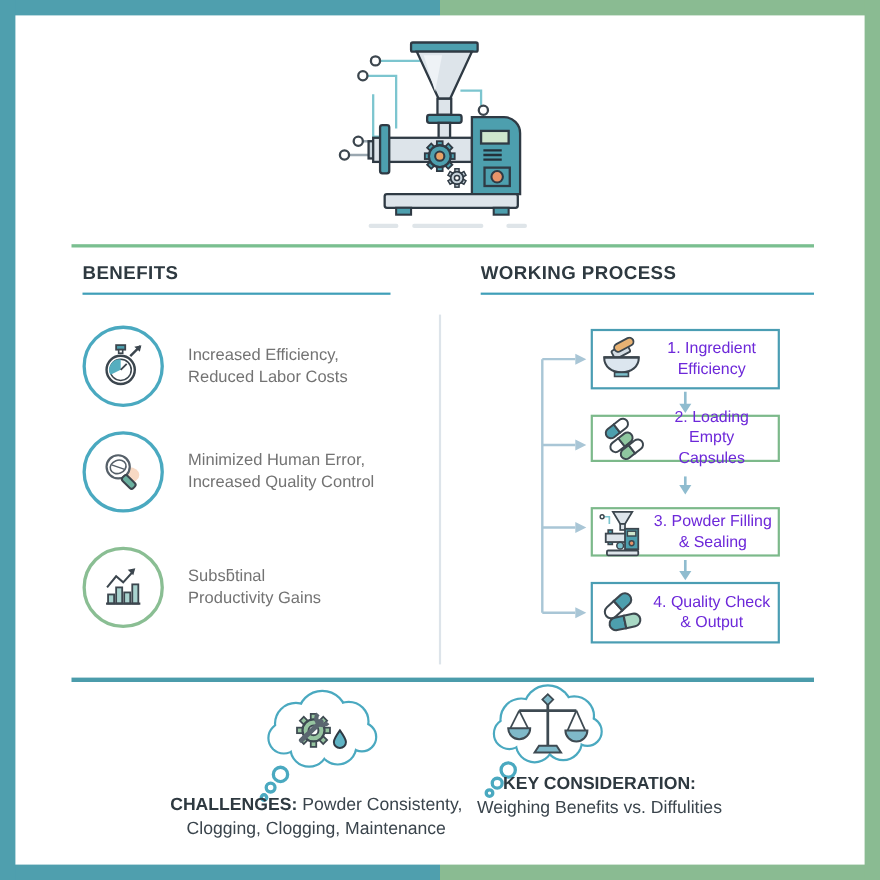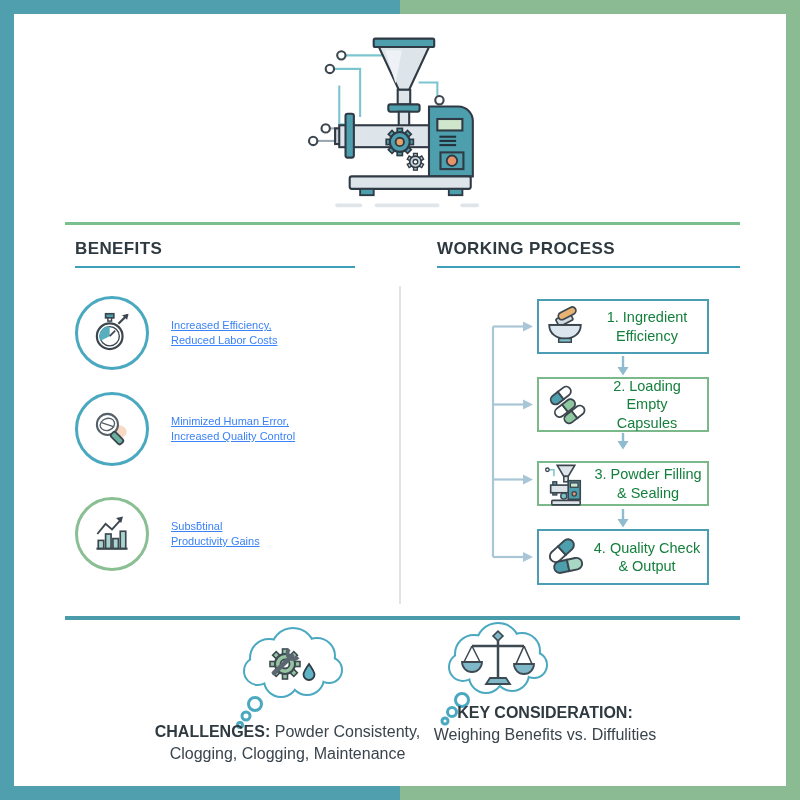--- a/index.html
+++ b/index.html
@@ -20,27 +20,27 @@
   .divider-teal{left:65px;top:616px;width:675px;height:4px;background:#4b9cab;}
   .divider-vert{left:399px;top:286px;width:2px;height:318px;background:#dde4ea;}
 
   .section-heading{font-size:17px;font-weight:bold;letter-spacing:.4px;color:#2e3940;}
   .heading-rule{height:2px;background:#3f9fb8;}
 
   .benefit-item{display:flex;align-items:center;gap:22px;}
   .benefit-circle{width:68px;height:68px;border-radius:50%;border:3px solid #4aa9c0;
     display:flex;align-items:center;justify-content:center;flex:0 0 auto;background:#fff;}
   .benefit-circle.green{border-color:#8abe93;}
-  .benefit-text{font-size:11px;line-height:1.35;color:#3b82f6;text-decoration:underline;}
+  .benefit-text{font-size:15px;line-height:1.35;color:#737373;}
 
   .flow-box{position:absolute;left:537px;width:172px;background:#fff;
     display:flex;align-items:center;gap:6px;padding:0 5px;box-sizing:border-box;}
   .flow-box.teal{border:2px solid #4a9db3;}
   .flow-box.green{border:2px solid #7cb98a;}
-  .flow-text{font-size:14.5px;line-height:1.25;color:#15803d;text-align:center;flex:1;}
+  .flow-text{font-size:14.5px;line-height:1.25;color:#6d28d9;text-align:center;flex:1;}
 
   .caption{font-size:16px;line-height:1.4;text-align:center;color:#3a444c;}
   .caption b{color:#2e3940;}
 </style>
 </head>
 <body>
 
 <div class="frame frame-top"></div>
 <div class="frame frame-bottom"></div>
 <div class="frame frame-left"></div>
@@ -212,21 +212,21 @@
     <path d="M5,18 h30 c0,8 -6.5,13 -15,13 c-8.5,0 -15,-5 -15,-13 z" fill="#dce6ef" stroke="#3c464e" stroke-width="1.8"></path>
     <line x1="5" y1="18" x2="35" y2="18" stroke="#3c464e" stroke-width="1.8"></line>
     <rect x="14" y="31" width="12" height="3.5" fill="#7cc0cc" stroke="#3c464e" stroke-width="1.4"></rect>
   </svg>
   <div class="flow-text">
     <div>1. Ingredient</div>
     <div>Efficiency</div>
   </div>
 </div>
 
-<div class="flow-box green" style="top:377px;height:55px;">
+<div class="flow-box green" style="top:377px;height:43px;">
   <svg width="42" height="42" viewBox="0 0 40 40">
     <g stroke="#3c464e" stroke-width="1.7">
       <g transform="translate(16,11) rotate(-38)">
         <path d="M0,-4.5 h-6.5 a4.5,4.5 0 0 0 0,9 h6.5 z" fill="#4d9fae"></path>
         <path d="M0,-4.5 h6.5 a4.5,4.5 0 0 1 0,9 h-6.5 z" fill="#ffffff"></path>
       </g>
       <g transform="translate(20,23) rotate(-38)">
         <path d="M0,-4.5 h-6.5 a4.5,4.5 0 0 0 0,9 h6.5 z" fill="#ffffff"></path>
         <path d="M0,-4.5 h6.5 a4.5,4.5 0 0 1 0,9 h-6.5 z" fill="#8fc7a0"></path>
       </g>

